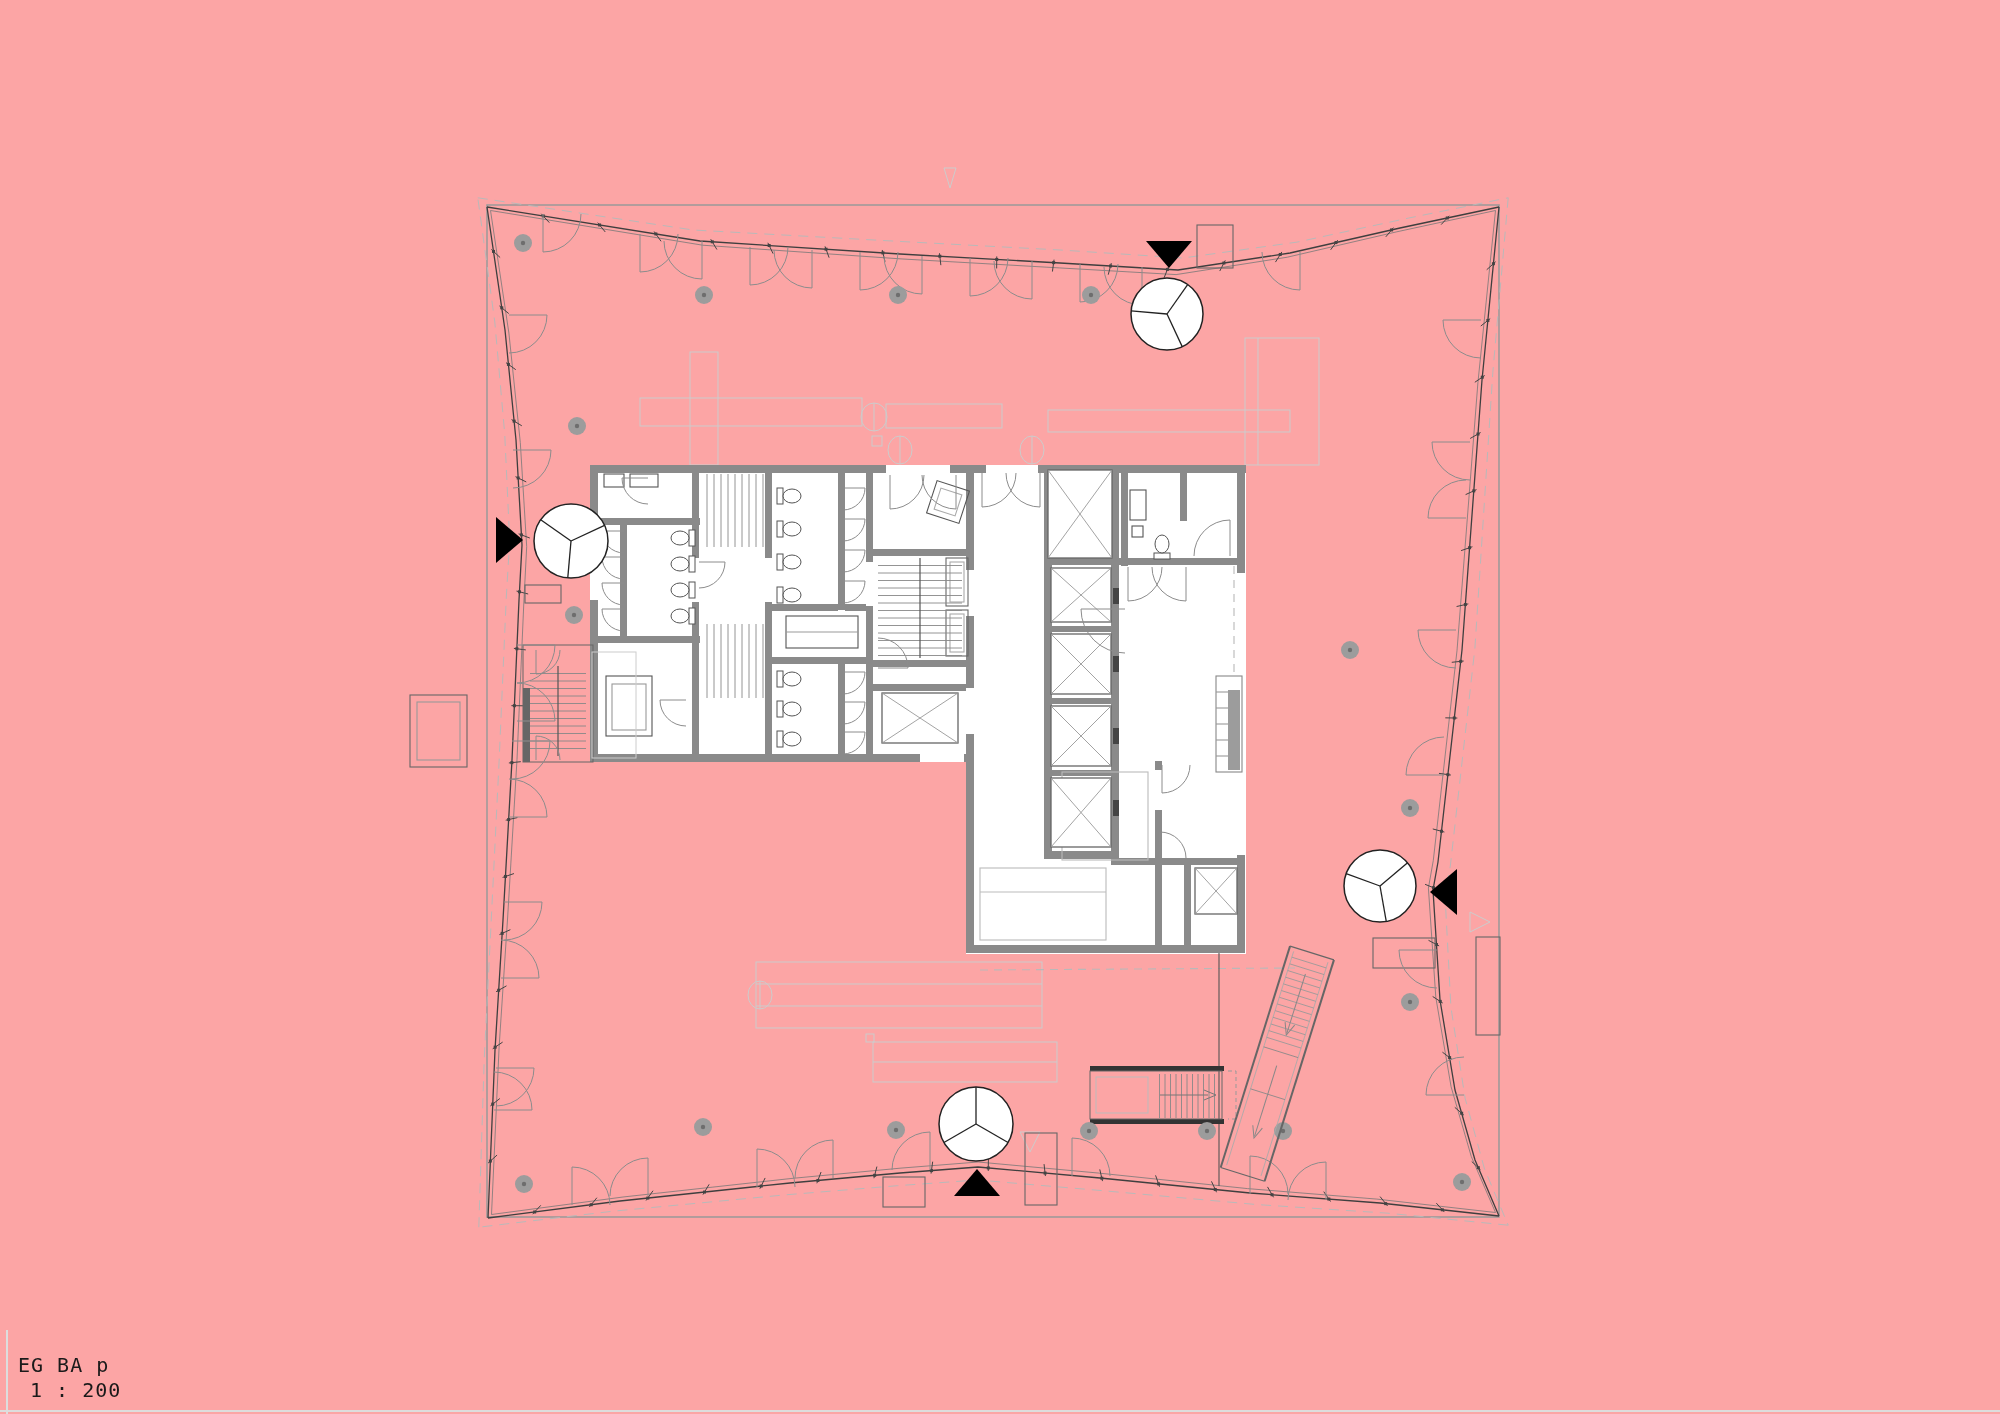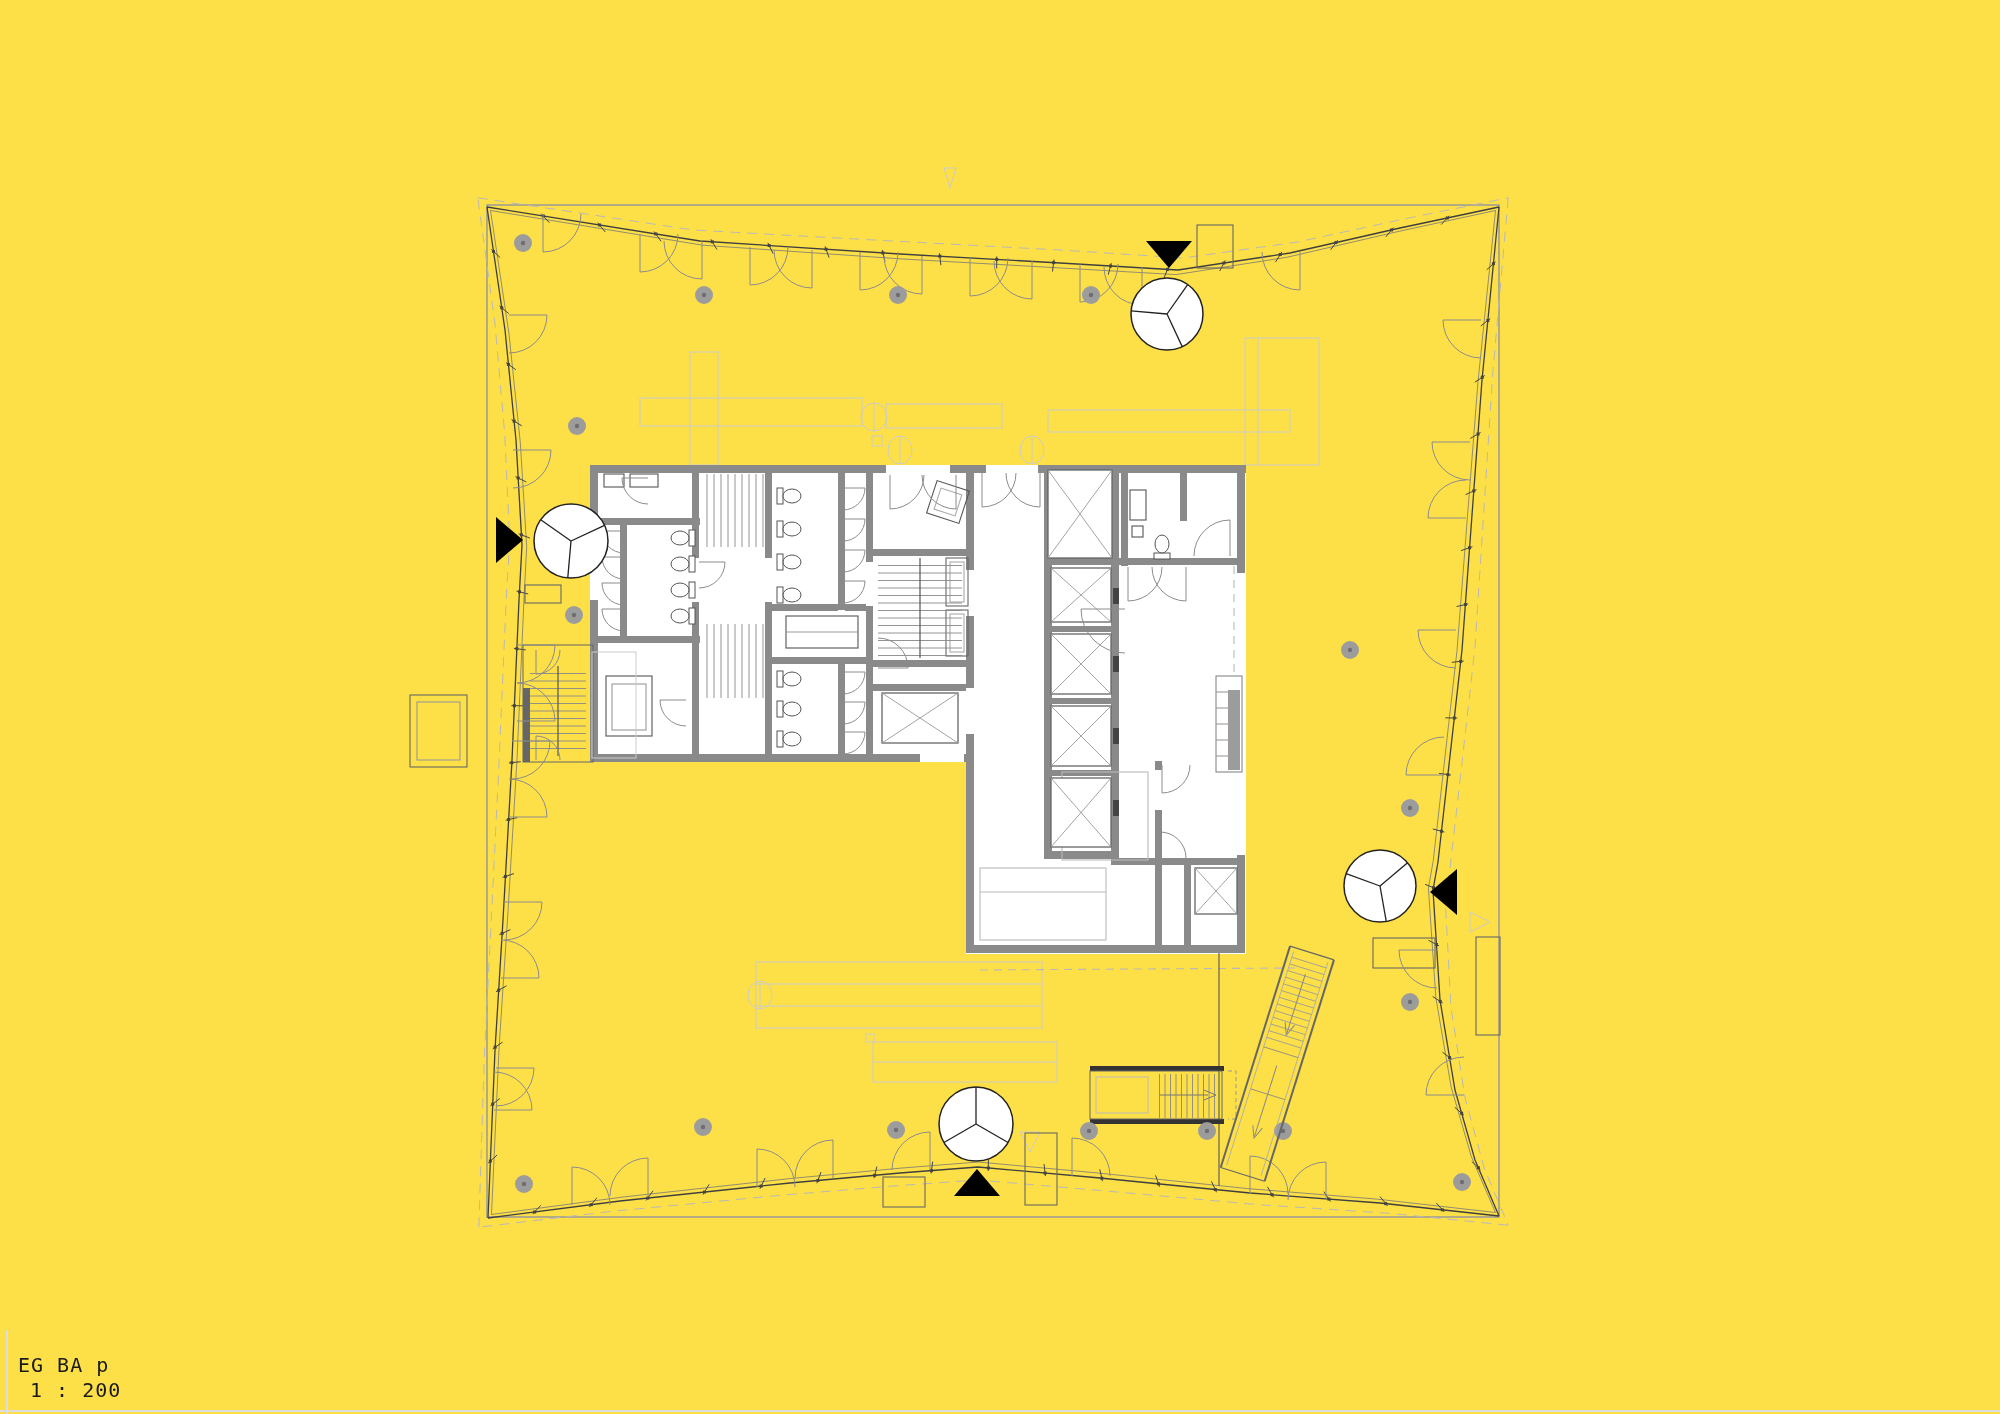--- a/index.html
+++ b/index.html
@@ -1,16 +1,16 @@
 <!DOCTYPE html>
 <html><head>
 <meta charset="utf-8">
 <style>
   html,body{margin:0;padding:0;background:#fff;}
-  .sheet{position:relative;width:2000px;height:1414px;background:#fde047;overflow:hidden;
+  .sheet{position:relative;width:2000px;height:1414px;background:#fca5a5;overflow:hidden;
          font-family:"DejaVu Sans Mono","Liberation Mono",monospace;}
   svg{display:block}
   text{font-family:"DejaVu Sans Mono","Liberation Mono",monospace;fill:#1a1a1a;}
 </style>
 </head>
 <body>
 
 <div class="sheet">
 <svg id="plan" width="2000" height="1414" viewBox="0 0 2000 1414">
 

